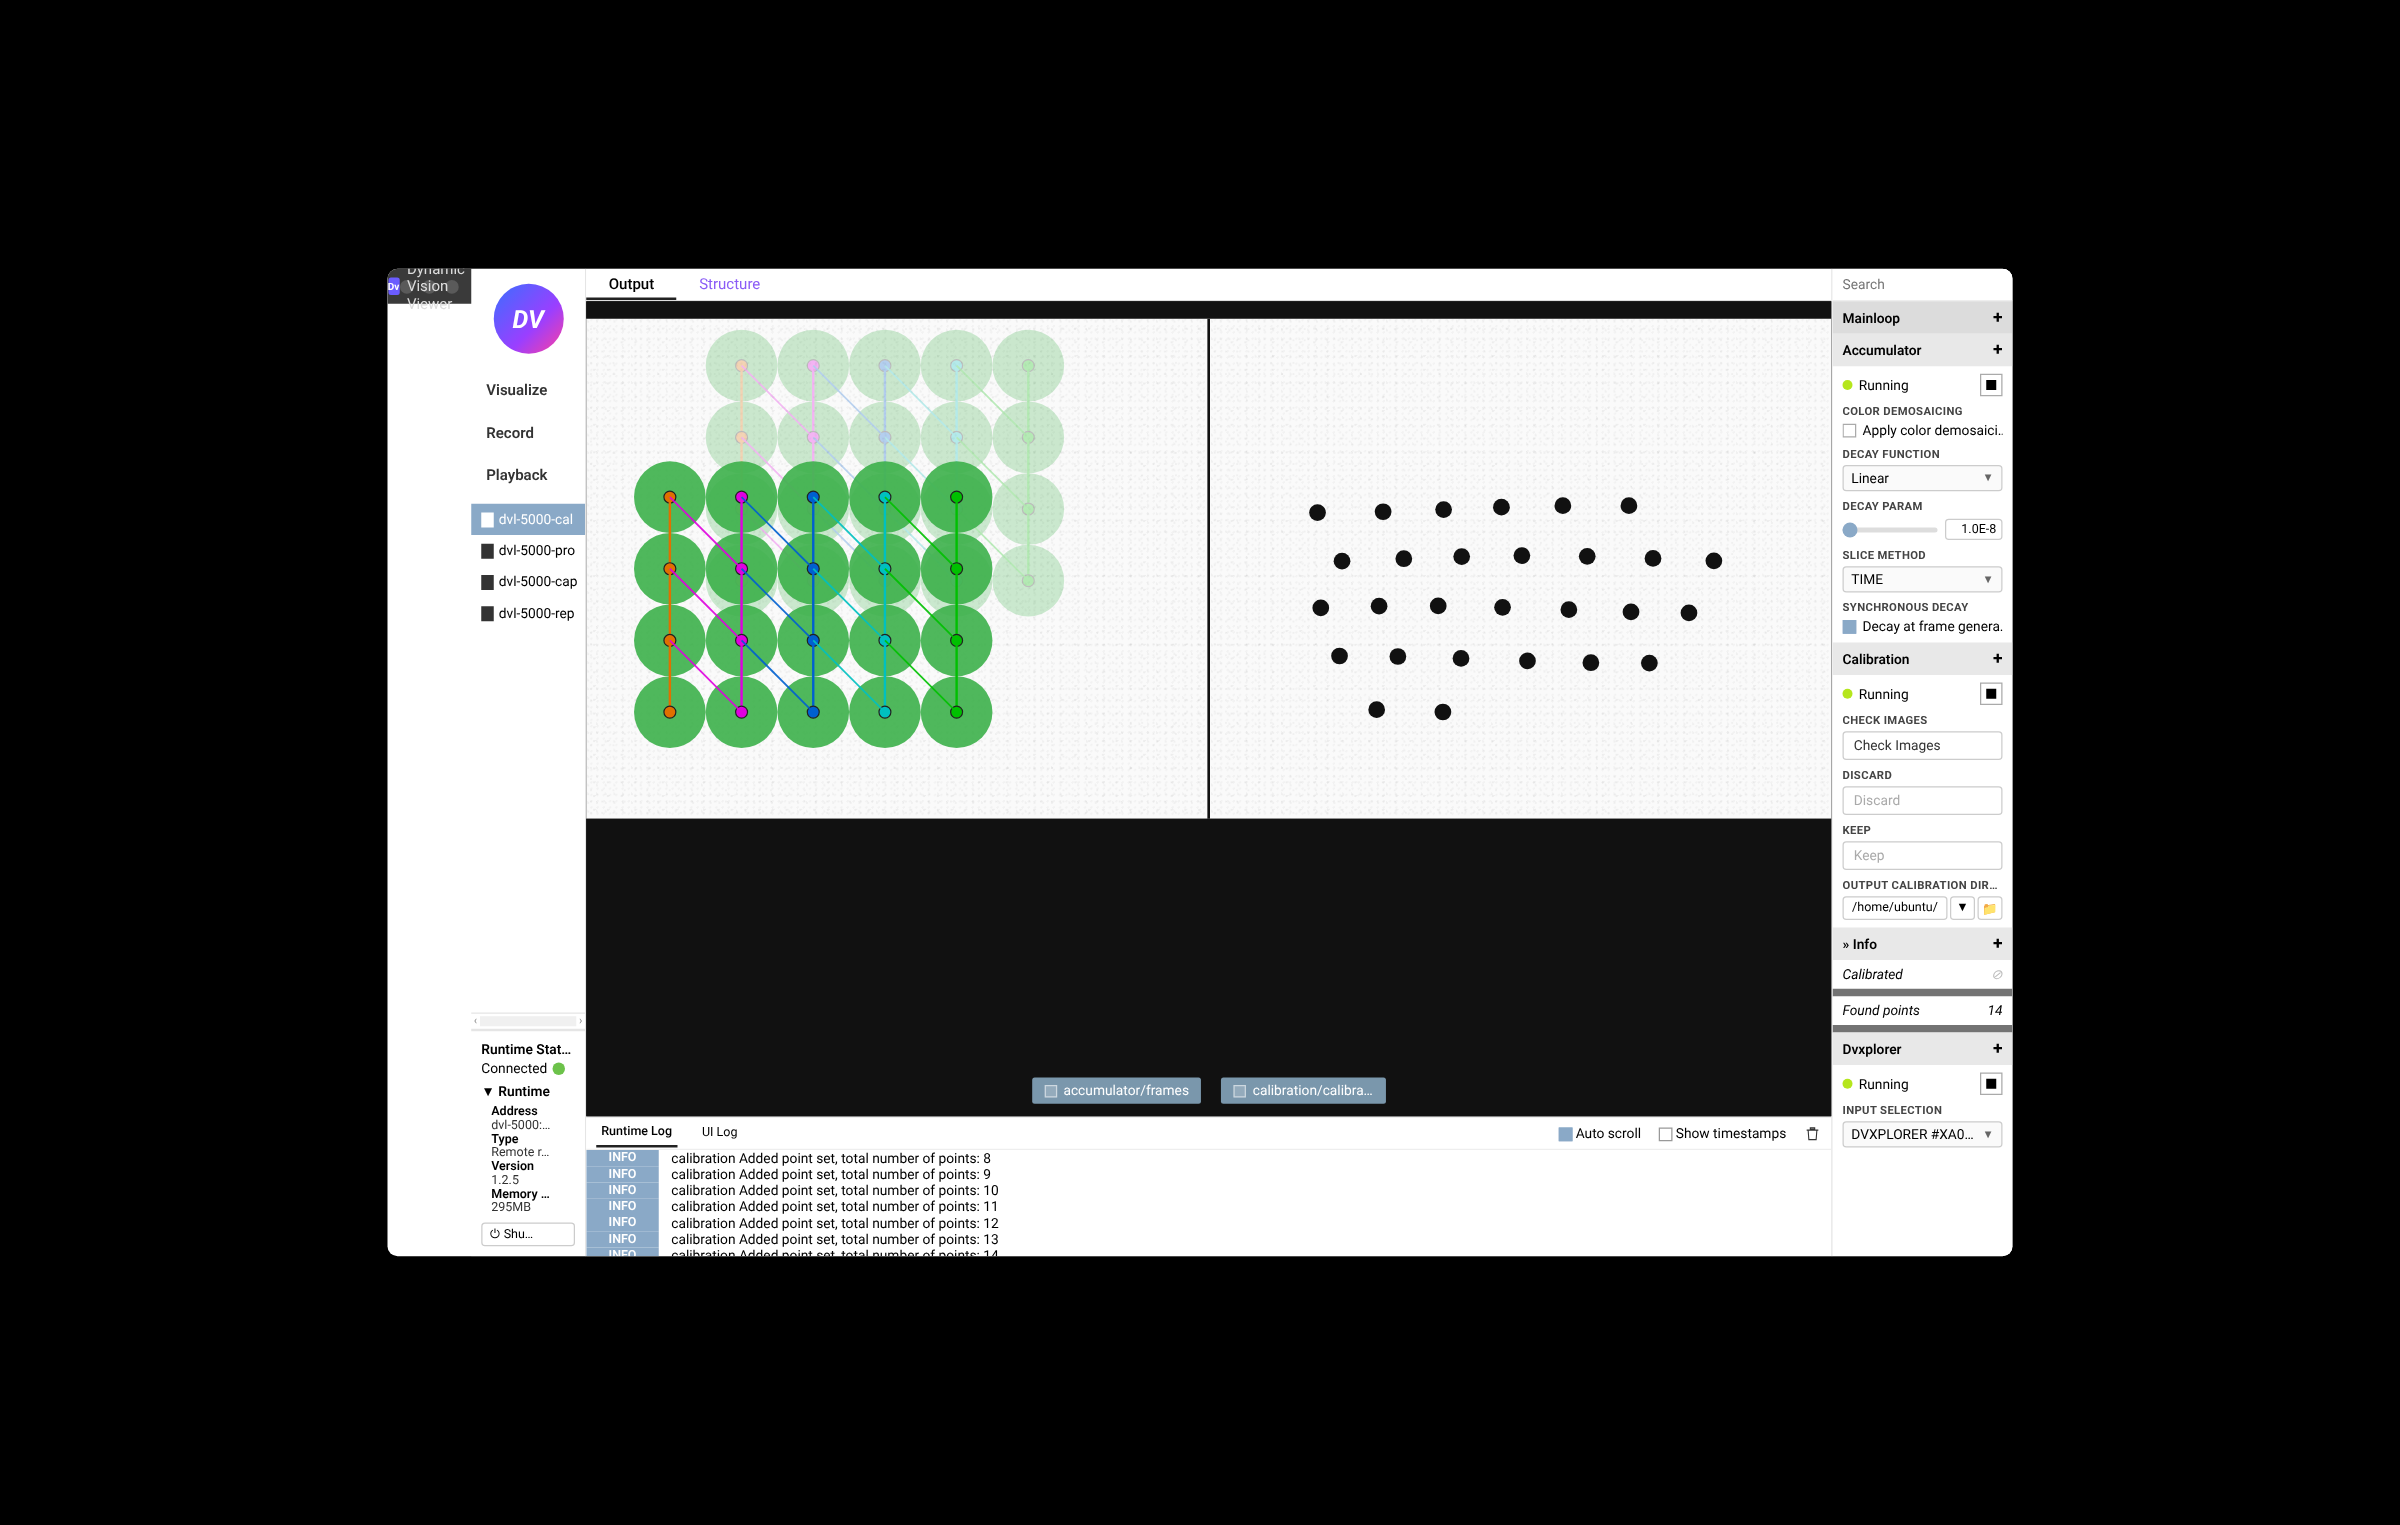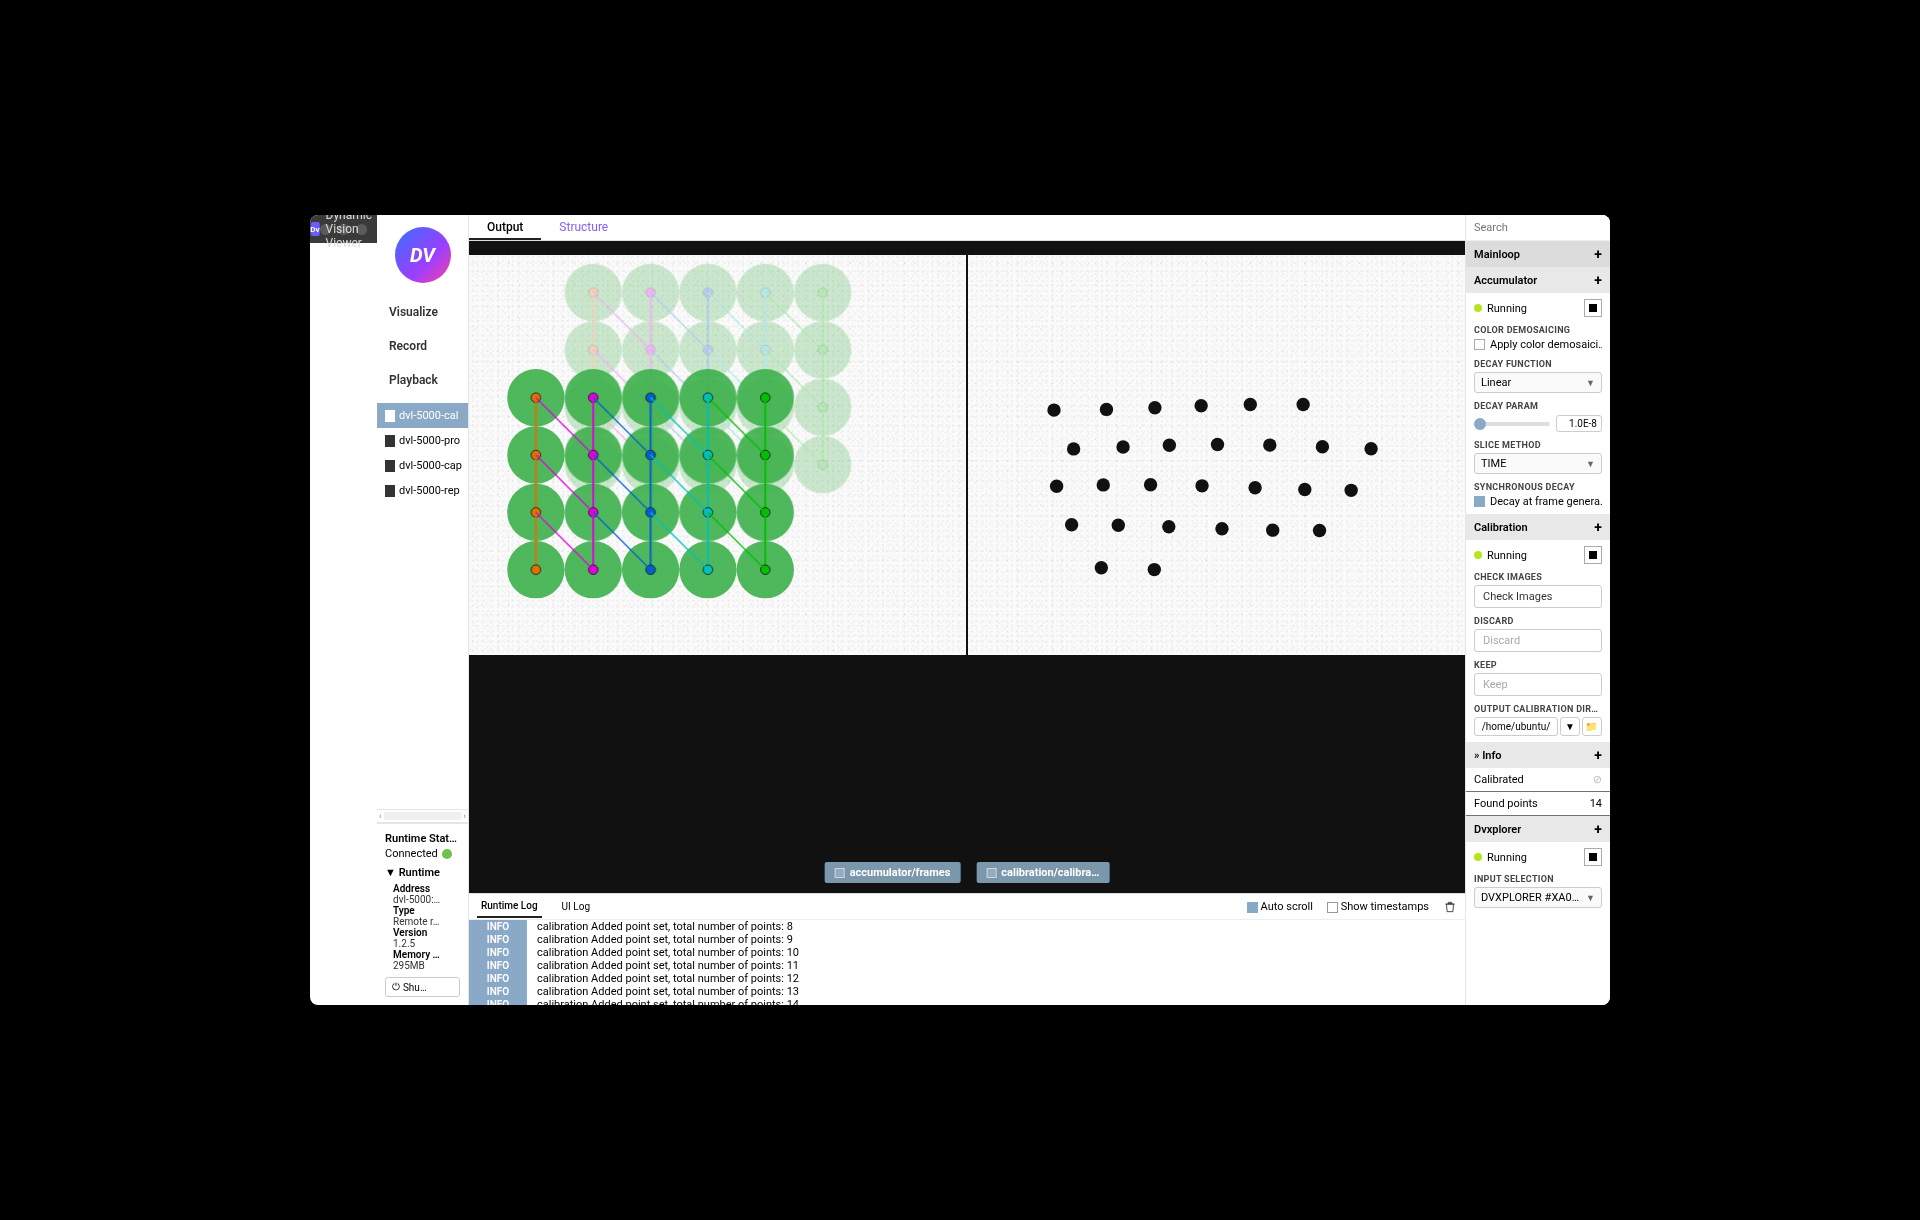--- a/index.html
+++ b/index.html
@@ -42,21 +42,21 @@
 .view + .view { border-left: 2px solid #111;}
 .noise { position:absolute; inset:0; background:
   radial-gradient(circle at 20% 30%, rgba(0,0,0,0.04) 1px, transparent 1px),
   radial-gradient(circle at 60% 70%, rgba(0,0,0,0.05) 1px, transparent 1px),
   radial-gradient(circle at 80% 20%, rgba(0,0,0,0.03) 1px, transparent 1px),
   radial-gradient(circle at 40% 90%, rgba(0,0,0,0.04) 1px, transparent 1px);
   background-size: 7px 7px, 11px 11px, 5px 5px, 9px 9px;}
 .view svg { position:absolute; inset:0; width:100%; height:100%;}
 .below-views { flex:1; background:#111; position:relative;}
 .pill-row { position:absolute; bottom:10px; left:50%; transform:translateX(-50%); display:flex; gap:16px;}
-.pill { background:#7a97ac; color:#fff; font-size:11px; padding:4px 10px; border-radius:2px; display:flex; align-items:center; gap:5px; cursor:pointer; max-width:150px; white-space:nowrap; overflow:hidden; text-overflow:ellipsis;font-weight:bold;}
+.pill { background:#7a97ac; color:#fff; font-size:11px; padding:4px 10px; border-radius:2px; display:flex; align-items:center; gap:5px; cursor:pointer; max-width:150px; white-space:nowrap; overflow:hidden; text-overflow:ellipsis;}
 .pill .chk { width:10px; height:10px; background:#fff3; border:1px solid #fff8;}
 
 .log-area { height: 112px; border-top:1px solid #ddd; display:flex; flex-direction:column; background:#fff;}
 .log-tabs { height:26px; display:flex; align-items:center; border-bottom:1px solid #eee; padding:0 8px; gap:16px;}
 .log-tab { font-size:10px; padding:5px 4px; cursor:pointer;}
 .log-tab.active { border-bottom:2px solid #222; font-weight:500;}
 .log-tabs .right { margin-left:auto; display:flex; align-items:center; gap:14px; font-size:11px;text-align:right;}
 .chk-sm { width:11px; height:11px; border:1px solid #999; display:inline-block; vertical-align:middle;}
 .chk-sm.checked { background:#8aa9c7; border-color:#8aa9c7;}
 .trash { width:14px; height:14px; cursor:pointer;}
@@ -84,21 +84,21 @@
 .select .caret { font-size:9px; color:#666;}
 .slider-row { display:flex; align-items:center; gap:6px; margin-top:4px;}
 .slider { flex:1; height:4px; background:#ddd; border-radius:2px; position:relative;}
 .slider .thumb { position:absolute; left:0; top:-4px; width:12px; height:12px; border-radius:50%; background:#8aa9c7;}
 .slider-val { width:46px; border:1px solid #ccc; border-radius:3px; padding:2px 4px; font-size:10px; text-align:right;}
 .btn { border:1px solid #ccc; border-radius:3px; padding:4px 8px; font-size:11px; margin-top:3px; cursor:pointer; background:#fff; color:#333;}
 .btn.muted { color:#aaa;}
 .path-row { display:flex; gap:2px; margin-top:3px;text-align:center;}
 .path-input { flex:1; border:1px solid #ccc; border-radius:3px; padding:3px 5px; font-size:10px; white-space:nowrap; overflow:hidden; text-overflow:ellipsis;}
 .path-btn { width:20px; border:1px solid #ccc; border-radius:3px; display:flex; align-items:center; justify-content:center; cursor:pointer; font-size:10px;}
-.info-row { display:flex; justify-content:space-between; padding:5px 8px; font-size:11px; border-bottom:1px solid #737373;}
+.info-row { display:flex; justify-content:space-between; padding:5px 8px; font-size:11px; border-bottom:6px solid #737373;font-style:italic;}
 .info-row .x { color:#bbb;}
 </style>
 </head>
 <body>
 
 <div class="window">
   <div class="titlebar">
     <div class="traffic">
       <span></span>
       <span></span>

